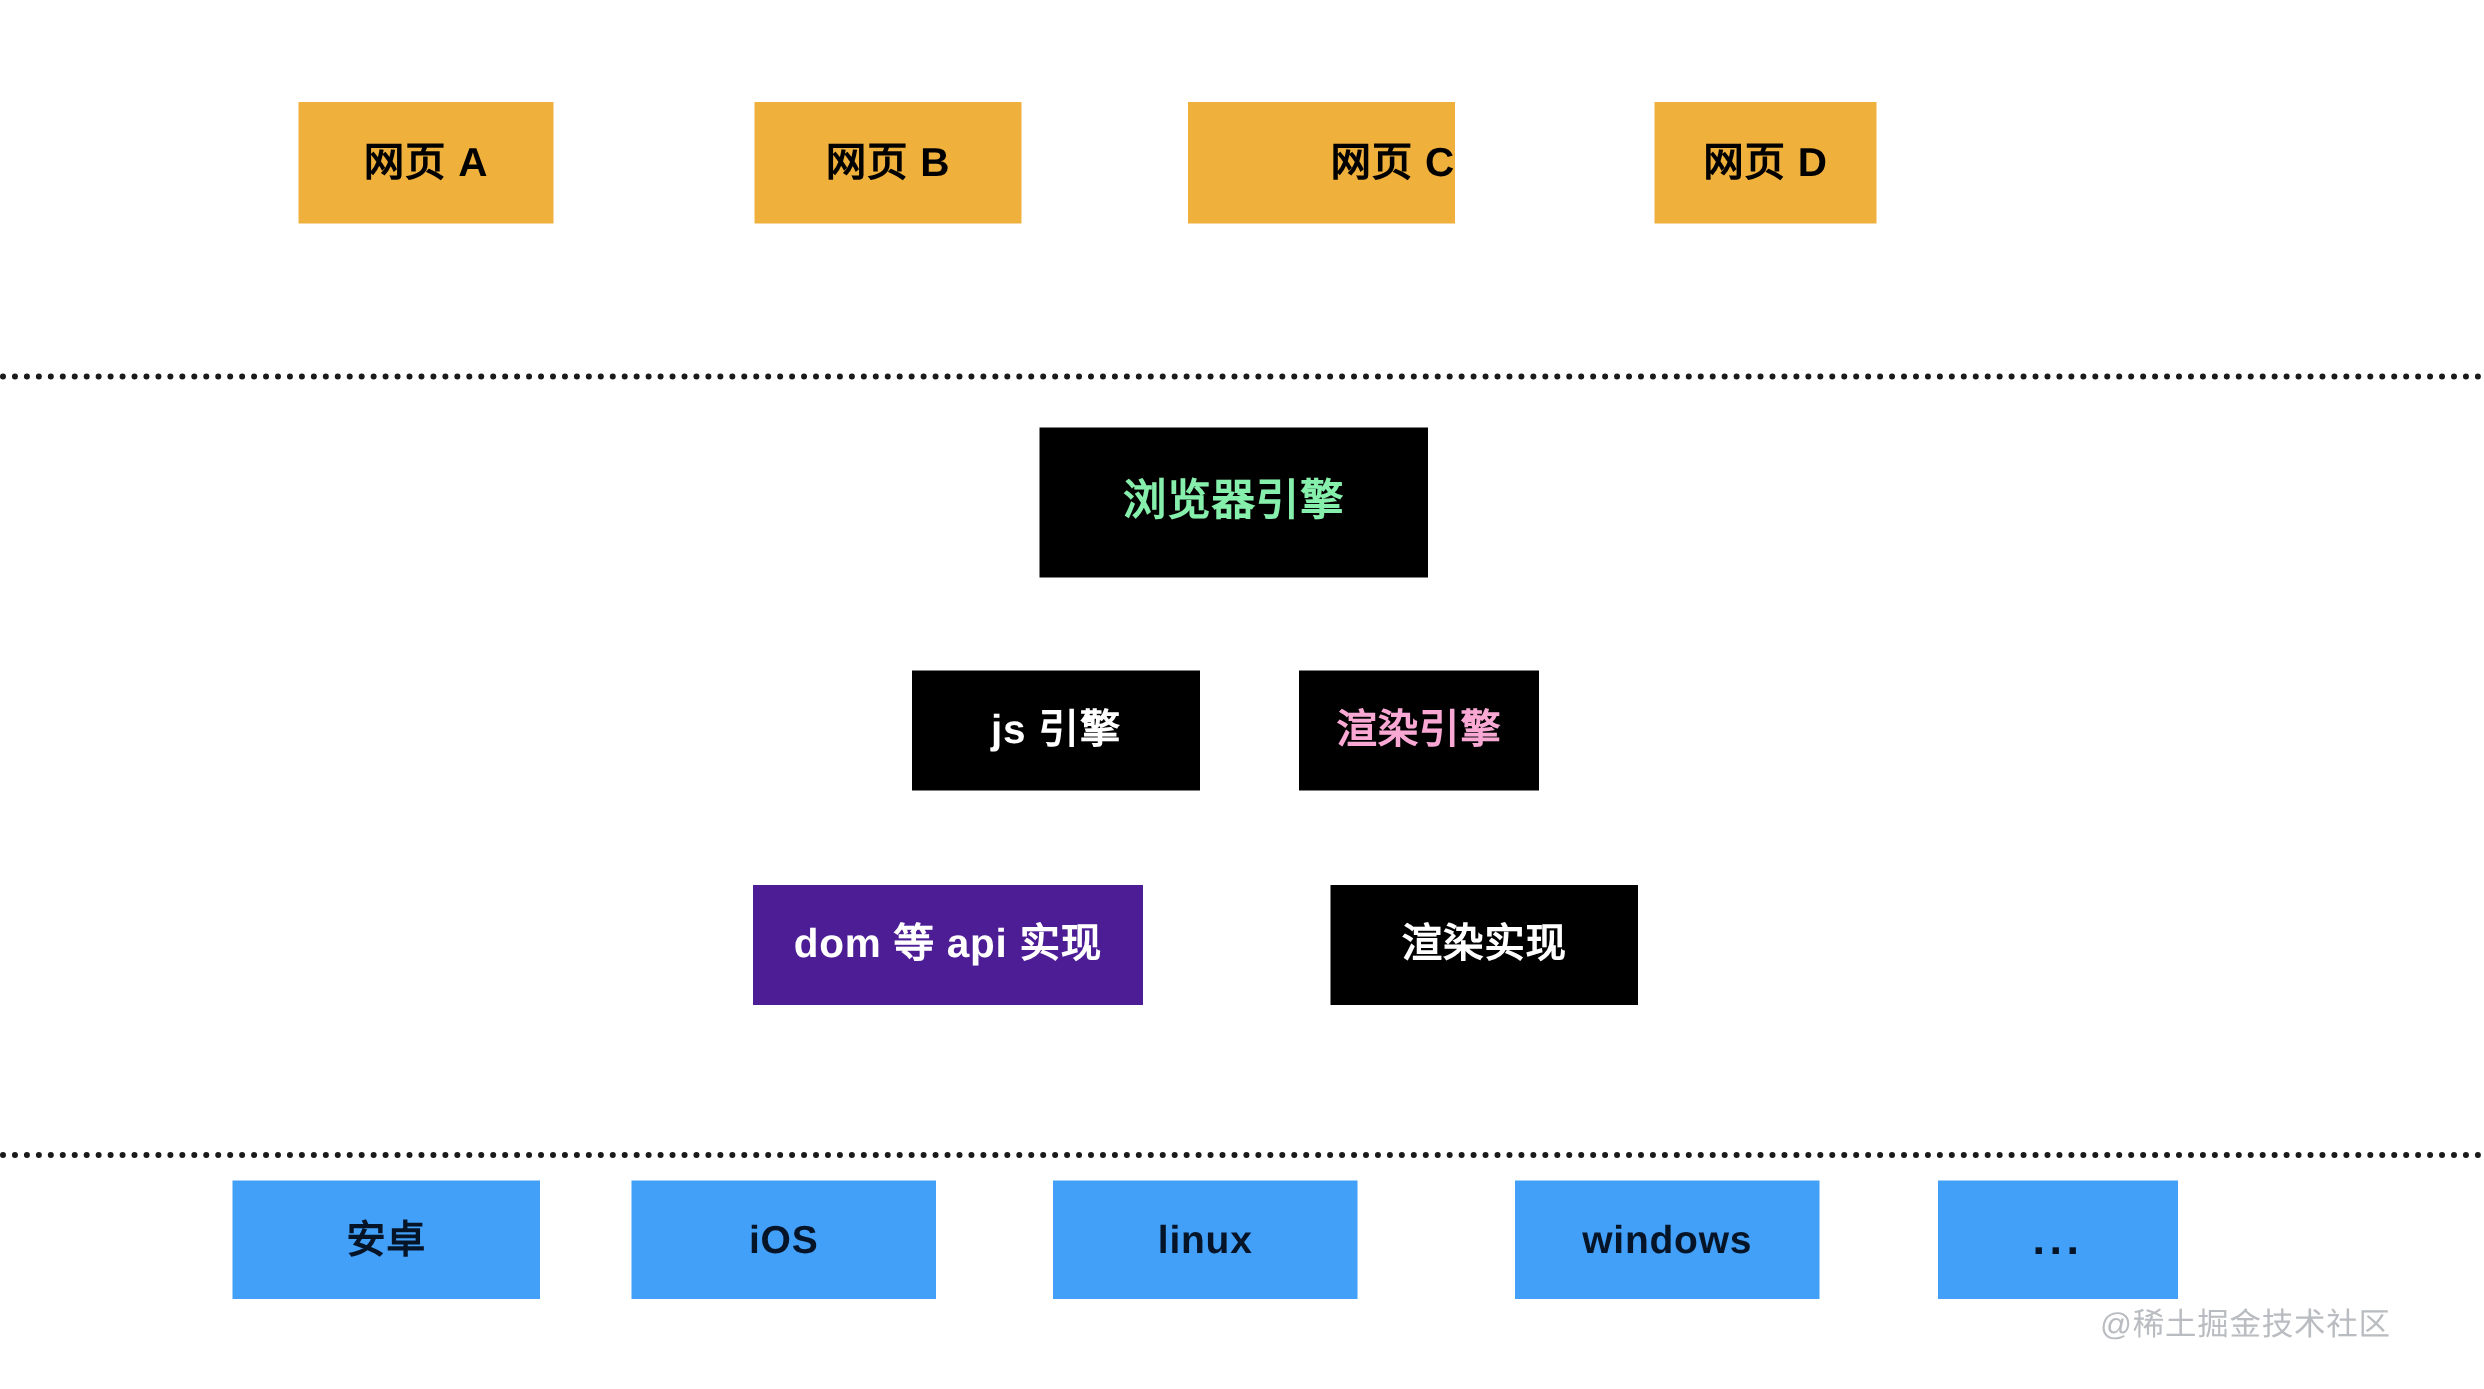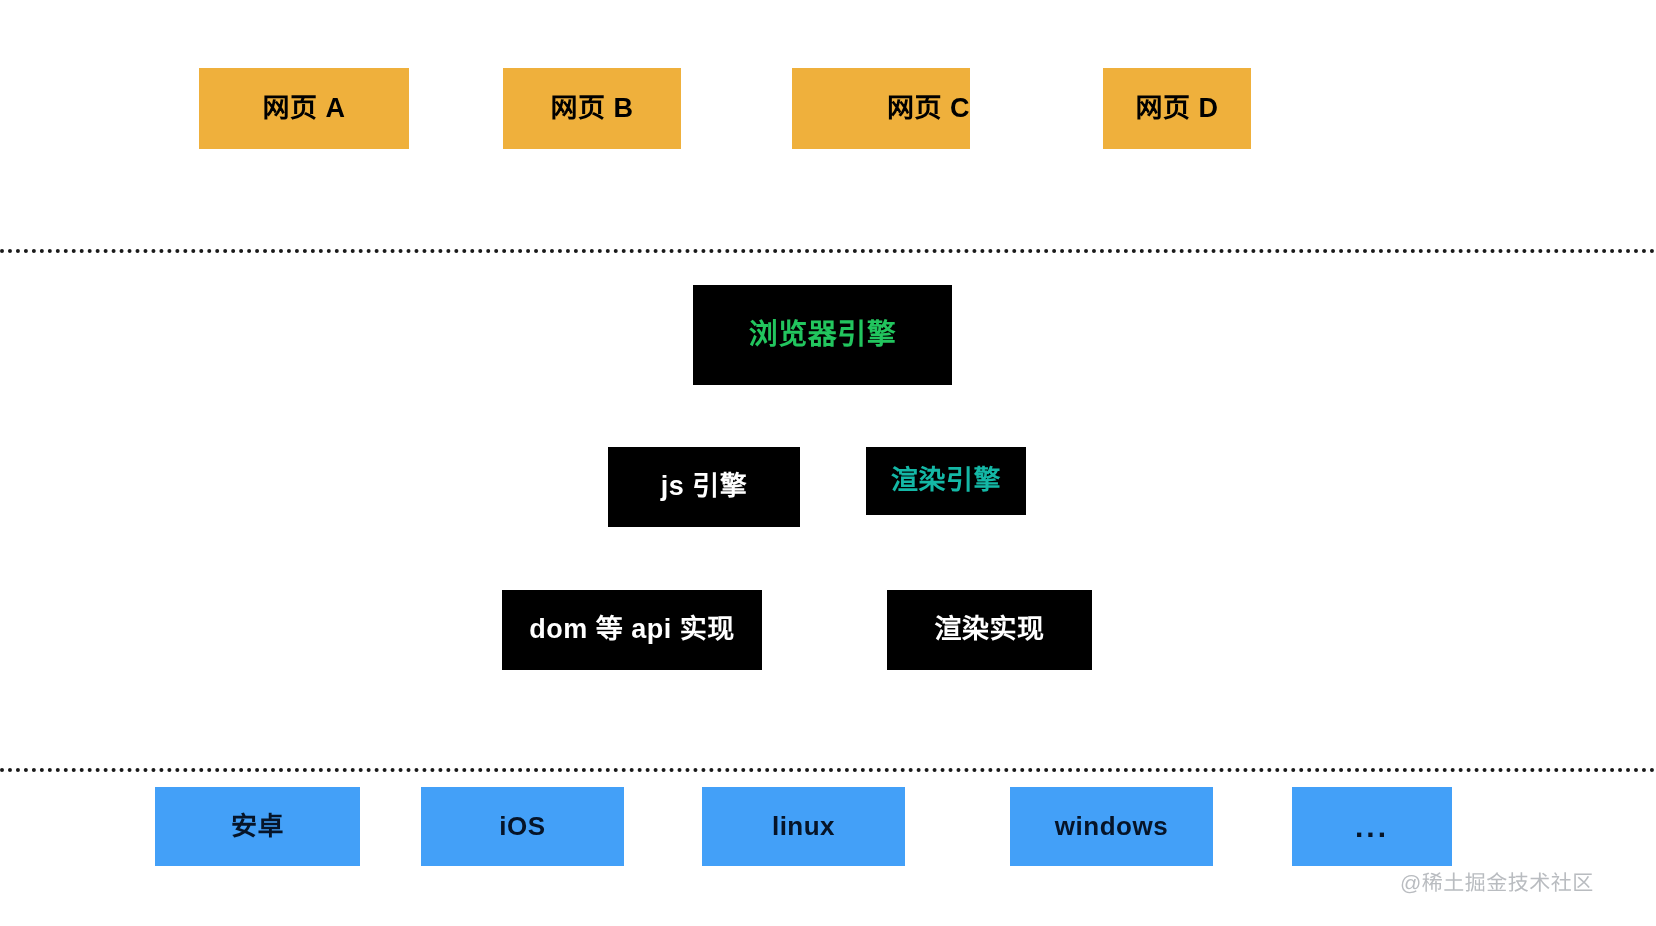--- a/index.html
+++ b/index.html
@@ -86,45 +86,45 @@
     letter-spacing: 0.5px;
     white-space: nowrap;
     user-select: none;
   }
 </style>
 </head>
 <body>
 
 <div id="canvas">
 
-  <div class="node page" style="left: 199px; top: 68px; width: 210px; height: 81px; background: rgb(239, 176, 60); color: rgb(0, 0, 0);">
+  <div class="node page" style="left: 199px; top: 68px; width: 170px; height: 81px; background: rgb(239, 176, 60); color: rgb(0, 0, 0);">
     <span>网页 A</span>
   </div>
   <div class="node page" style="left: 503px; top: 68px; width: 178px; height: 81px; background: rgb(239, 176, 60); color: rgb(0, 0, 0);">
     <span>网页 B</span>
   </div>
   <div class="node page" style="left: 792px; top: 68px; width: 178px; height: 81px; background: rgb(239, 176, 60); color: rgb(0, 0, 0); justify-content: flex-end;">
     <span>网页 C</span>
   </div>
   <div class="node page" style="left: 1103px; top: 68px; width: 148px; height: 81px; background: rgb(239, 176, 60); color: rgb(0, 0, 0);">
     <span>网页 D</span>
   </div>
 
   <div class="separator" style="top: 249px; border-top-color: rgb(26, 26, 26);"></div>
 
-  <div class="node engine root" style="left: 693px; top: 285px; width: 259px; height: 100px; background: rgb(0, 0, 0); color: #22c55e;">
+  <div class="node engine root" style="left: 693px; top: 285px; width: 259px; height: 100px; background: rgb(0, 0, 0); color: #86efac;">
     <span>浏览器引擎</span>
   </div>
   <div class="node engine" style="left: 608px; top: 447px; width: 192px; height: 80px; background: rgb(0, 0, 0); color: rgb(255, 255, 255);">
     <span>js 引擎</span>
   </div>
-  <div class="node engine" style="left: 866px; top: 447px; width: 160px; height: 68px; background: rgb(0, 0, 0); color: #14b8a6;">
+  <div class="node engine" style="left: 866px; top: 447px; width: 160px; height: 80px; background: rgb(0, 0, 0); color: #f9a8d4;">
     <span>渲染引擎</span>
   </div>
-  <div class="node engine" style="left: 502px; top: 590px; width: 260px; height: 80px; background: #000000; color: rgb(255, 255, 255);">
+  <div class="node engine" style="left: 502px; top: 590px; width: 260px; height: 80px; background: #4c1d95; color: rgb(255, 255, 255);">
     <span>dom 等 api 实现</span>
   </div>
   <div class="node engine" style="left: 887px; top: 590px; width: 205px; height: 80px; background: rgb(0, 0, 0); color: rgb(255, 255, 255);">
     <span>渲染实现</span>
   </div>
 
   <div class="separator" style="top: 768px; border-top-color: rgb(26, 26, 26);"></div>
 
   <div class="node os" style="left: 155px; top: 787px; width: 205px; height: 79px; background: rgb(67, 160, 248); color: rgb(6, 20, 40);">
     <span>安卓</span>

